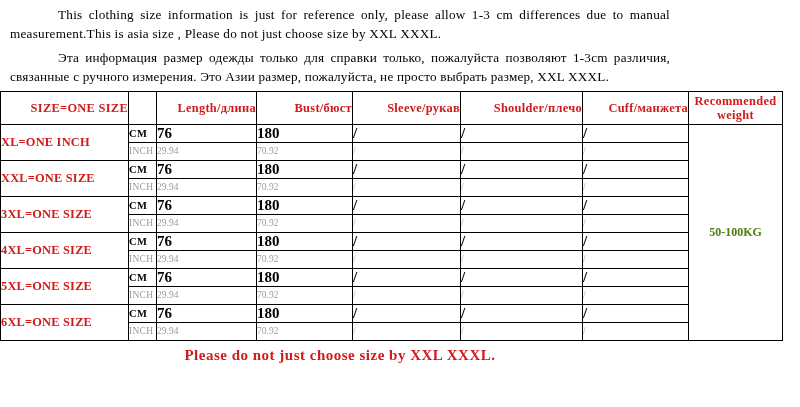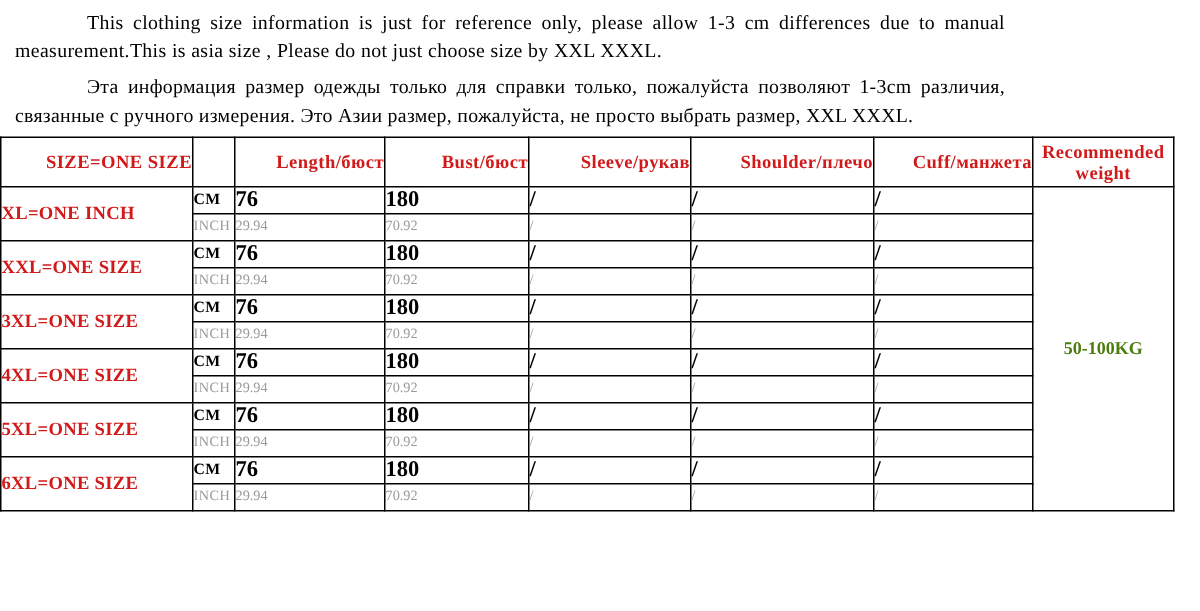--- a/index.html
+++ b/index.html
@@ -159,21 +159,21 @@
       <col style="width:96px">
       <col style="width:108px">
       <col style="width:122px">
       <col style="width:106px">
       <col style="width:94px">
     </colgroup>
     <thead>
       <tr>
         <th class="hdr left-al">SIZE=ONE SIZE</th>
         <th class="hdr"></th>
-        <th class="hdr left-al">Length/бюст</th>
+        <th class="hdr left-al">Length/длина</th>
         <th class="hdr left-al">Bust/бюст</th>
         <th class="hdr left-al">Sleeve/рукав</th>
         <th class="hdr left-al">Shoulder/плечо</th>
         <th class="hdr left-al">Cuff/манжета</th>
         <th class="hdr">Recommended weight</th>
       </tr>
     </thead>
     <tbody>
 
       <tr class="row-cm">
@@ -280,14 +280,15 @@
         <td class="unit-inch">INCH</td>
         <td class="val-inch">29.94</td>
         <td class="val-inch">70.92</td>
         <td class="val-inch">/</td>
         <td class="val-inch">/</td>
         <td class="val-inch">/</td>
       </tr>
     </tbody>
   </table>
 
+  <div class="footer">Please do not just choose size by XXL XXXL.</div>
 
 </div>
 
 </body></html>

